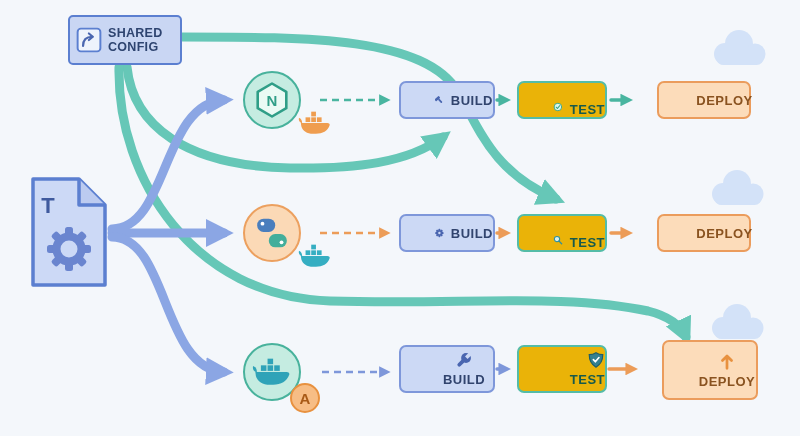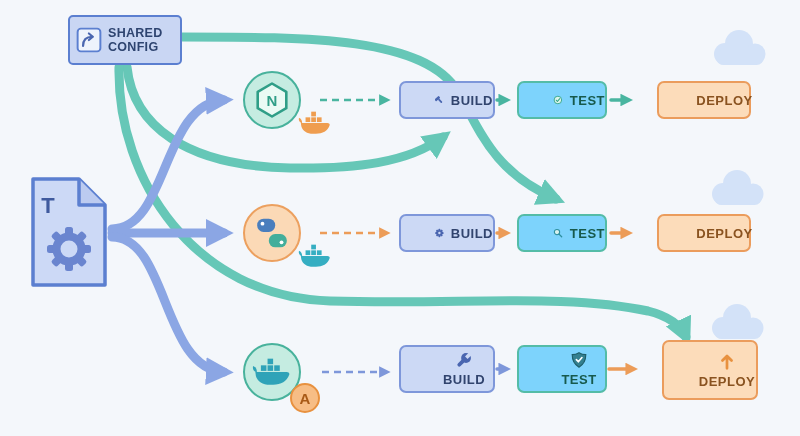--- a/index.html
+++ b/index.html
@@ -8,21 +8,21 @@
   .node{position:absolute;z-index:2;box-sizing:border-box;}
 
   .shared-config{left:68px;top:15px;width:114px;height:50px;background:#c9d6f3;border:2px solid #5b7fd0;
     border-radius:5px;display:flex;align-items:center;gap:6px;padding:8px 6px;}
   .shared-config .lbl{font-weight:bold;font-size:12.5px;line-height:1.15;color:#2e4470;letter-spacing:.3px;width:62px;}
 
   .stage{display:flex;align-items:center;justify-content:center;gap:7px;border-radius:7px;border:2px solid;
     font-weight:bold;font-size:13px;letter-spacing:.5px;padding-left:34px;}
   .stage.vert{flex-direction:column;gap:3px;}
   .build{background:#ccd9f5;border-color:#7e97da;color:#31446e;}
-  .test{background:#7dd3fc;border-color:#54bca7;color:#175a4c;}
+  .test{background:#eab308;border-color:#54bca7;color:#175a4c;align-items:flex-end;}
   .deploy{background:#fcdcba;border-color:#eb9c5c;color:#8a5320;margin-left:18px;}
 
   .logo-circle{width:58px;height:58px;border-radius:50%;border:2.5px solid;display:flex;align-items:center;justify-content:center;}
   .ring-teal{background:#c5ece1;border-color:#48b29c;}
   .ring-orange{background:#fbd9b6;border-color:#eca05f;}
 
   .badge-a{width:30px;height:30px;border-radius:50%;background:#f7bd85;border:2px solid #e8913f;
     display:flex;align-items:center;justify-content:center;font-weight:bold;font-size:15px;color:#a85a17;}
 
   .r1{top:81px;height:38px;} .r2{top:214px;height:38px;}

